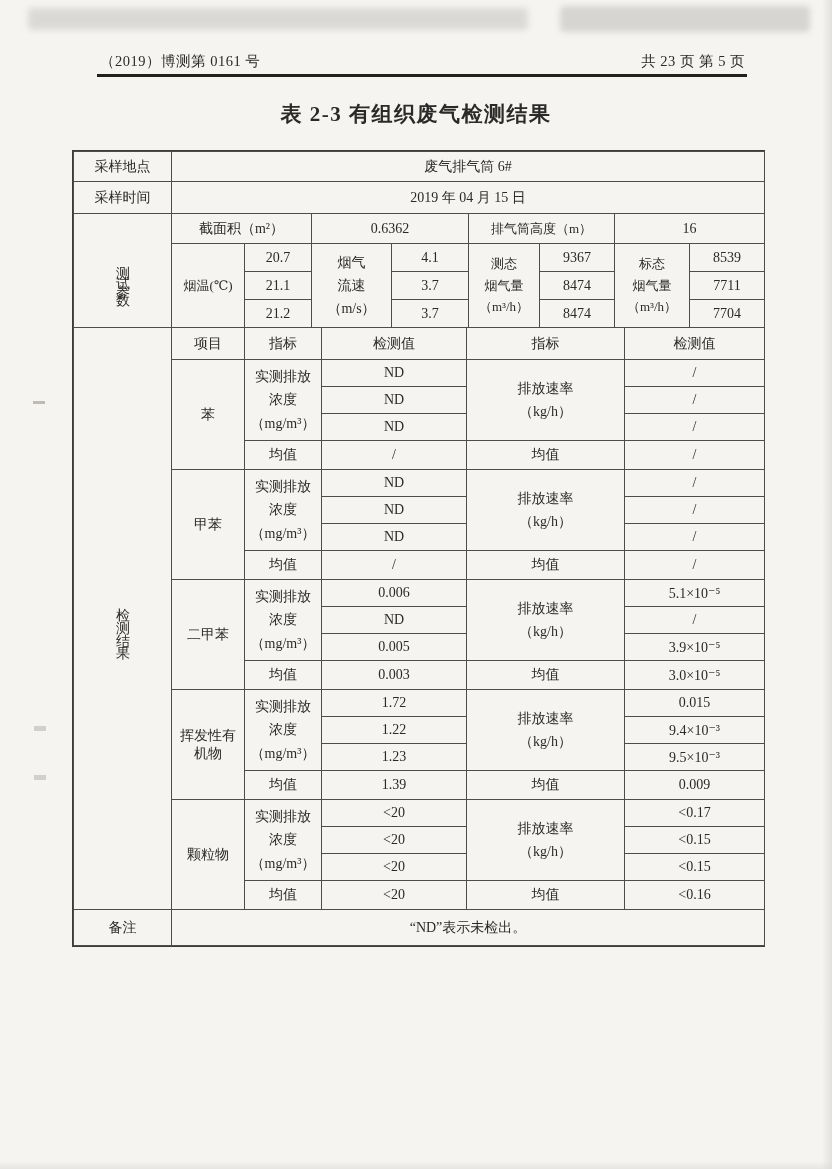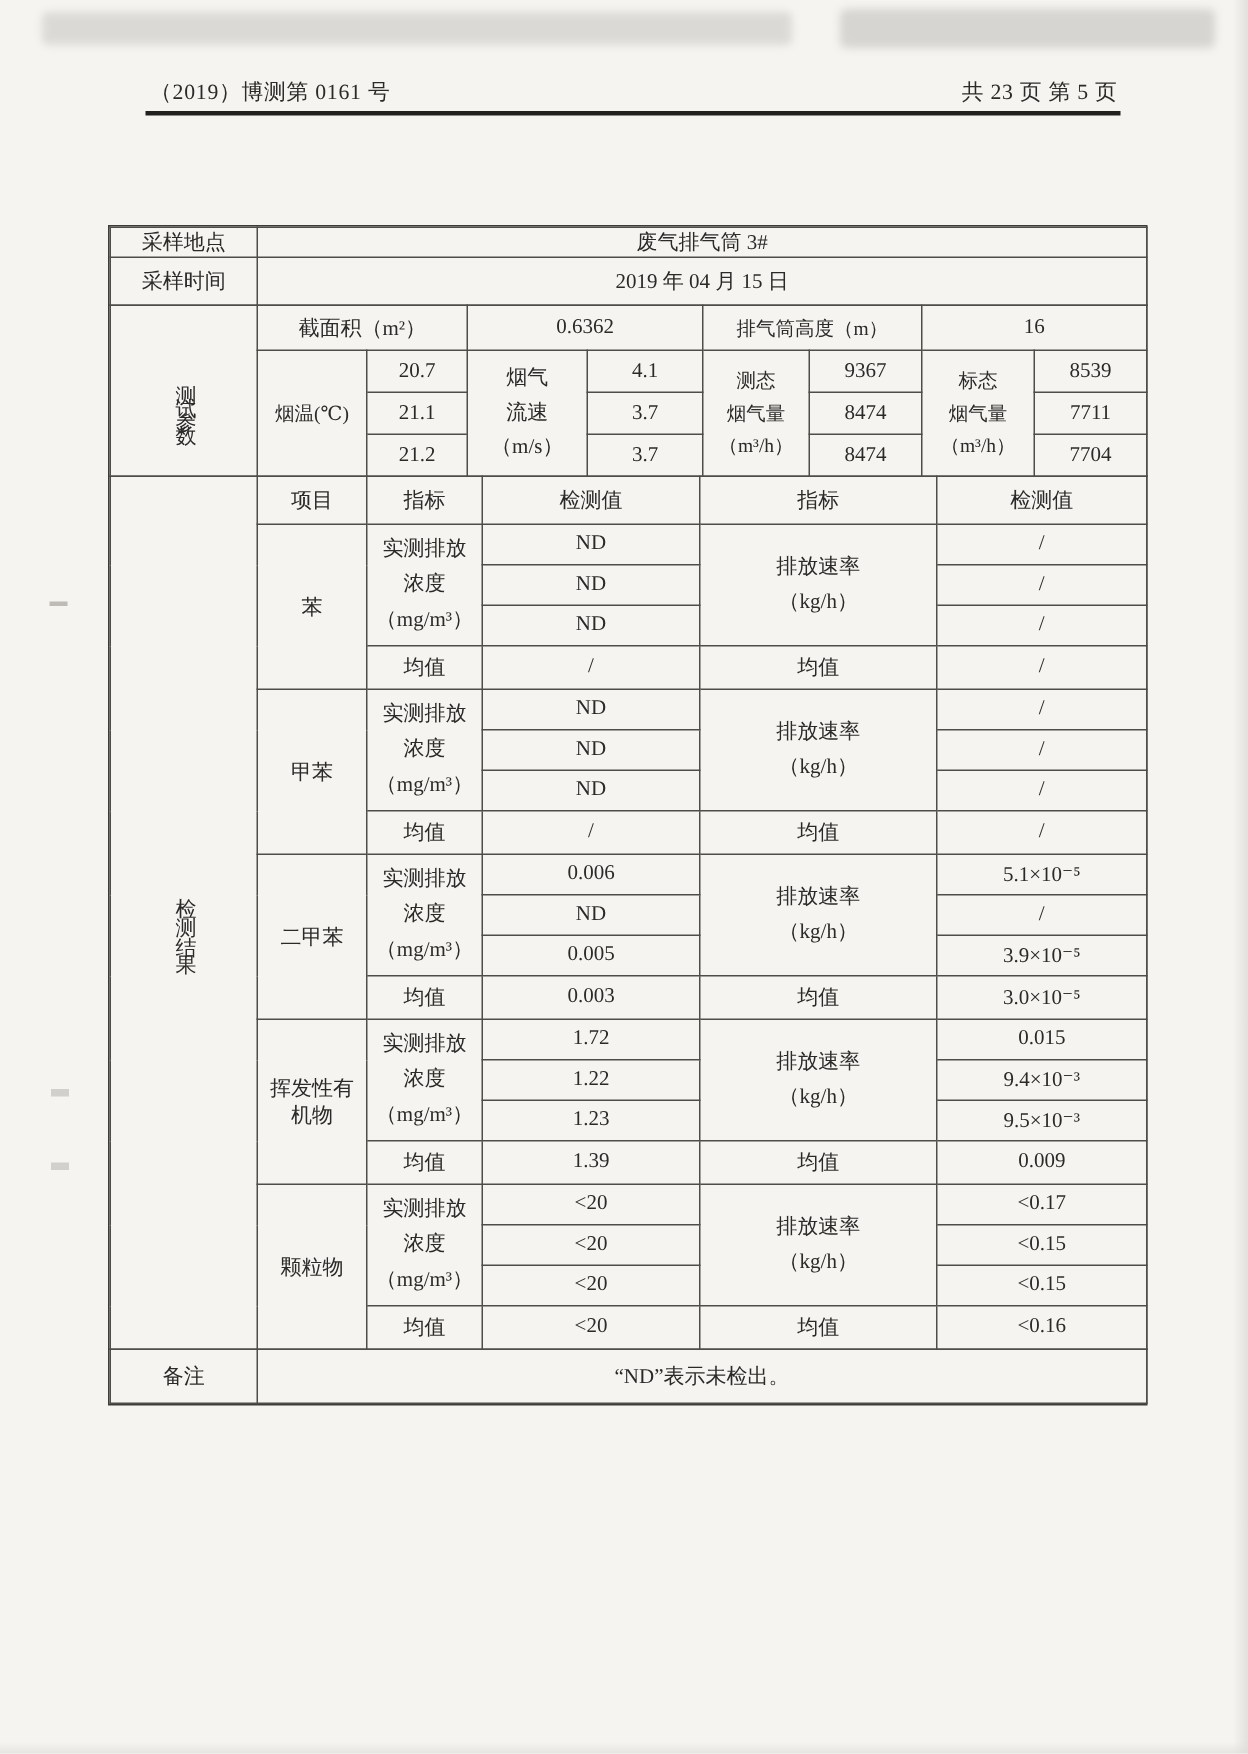--- a/index.html
+++ b/index.html
@@ -53,32 +53,33 @@
   <div class="margin-dash md2"></div>
   <div class="margin-dash md3"></div>
   <div class="edge-right"></div>
   <div class="edge-bottom"></div>
 
   <div class="doc-header">
     <span>（2019）博测第 0161 号</span>
     <span>共 23 页  第 5 页</span>
   </div>
   <div class="header-rule"></div>
+  <div class="title">表 2-3 有组织废气检测结果</div>
 
   <div class="table-area">
 
     <table>
       <colgroup>
           <col style="width:98px">
           <col style="width:593px">
         </colgroup>
       <tbody>
-          <tr style="height:20px">
+          <tr style="height:30px">
         <td>采样地点</td>
-        <td>废气排气筒 3#</td>
+        <td>废气排气筒 6#</td>
       </tr>
       <tr style="height:32px">
         <td>采样时间</td>
         <td>2019 年 04 月 15 日</td>
       </tr>
     </tbody>
       </table>
 
     <table>
       <colgroup>

